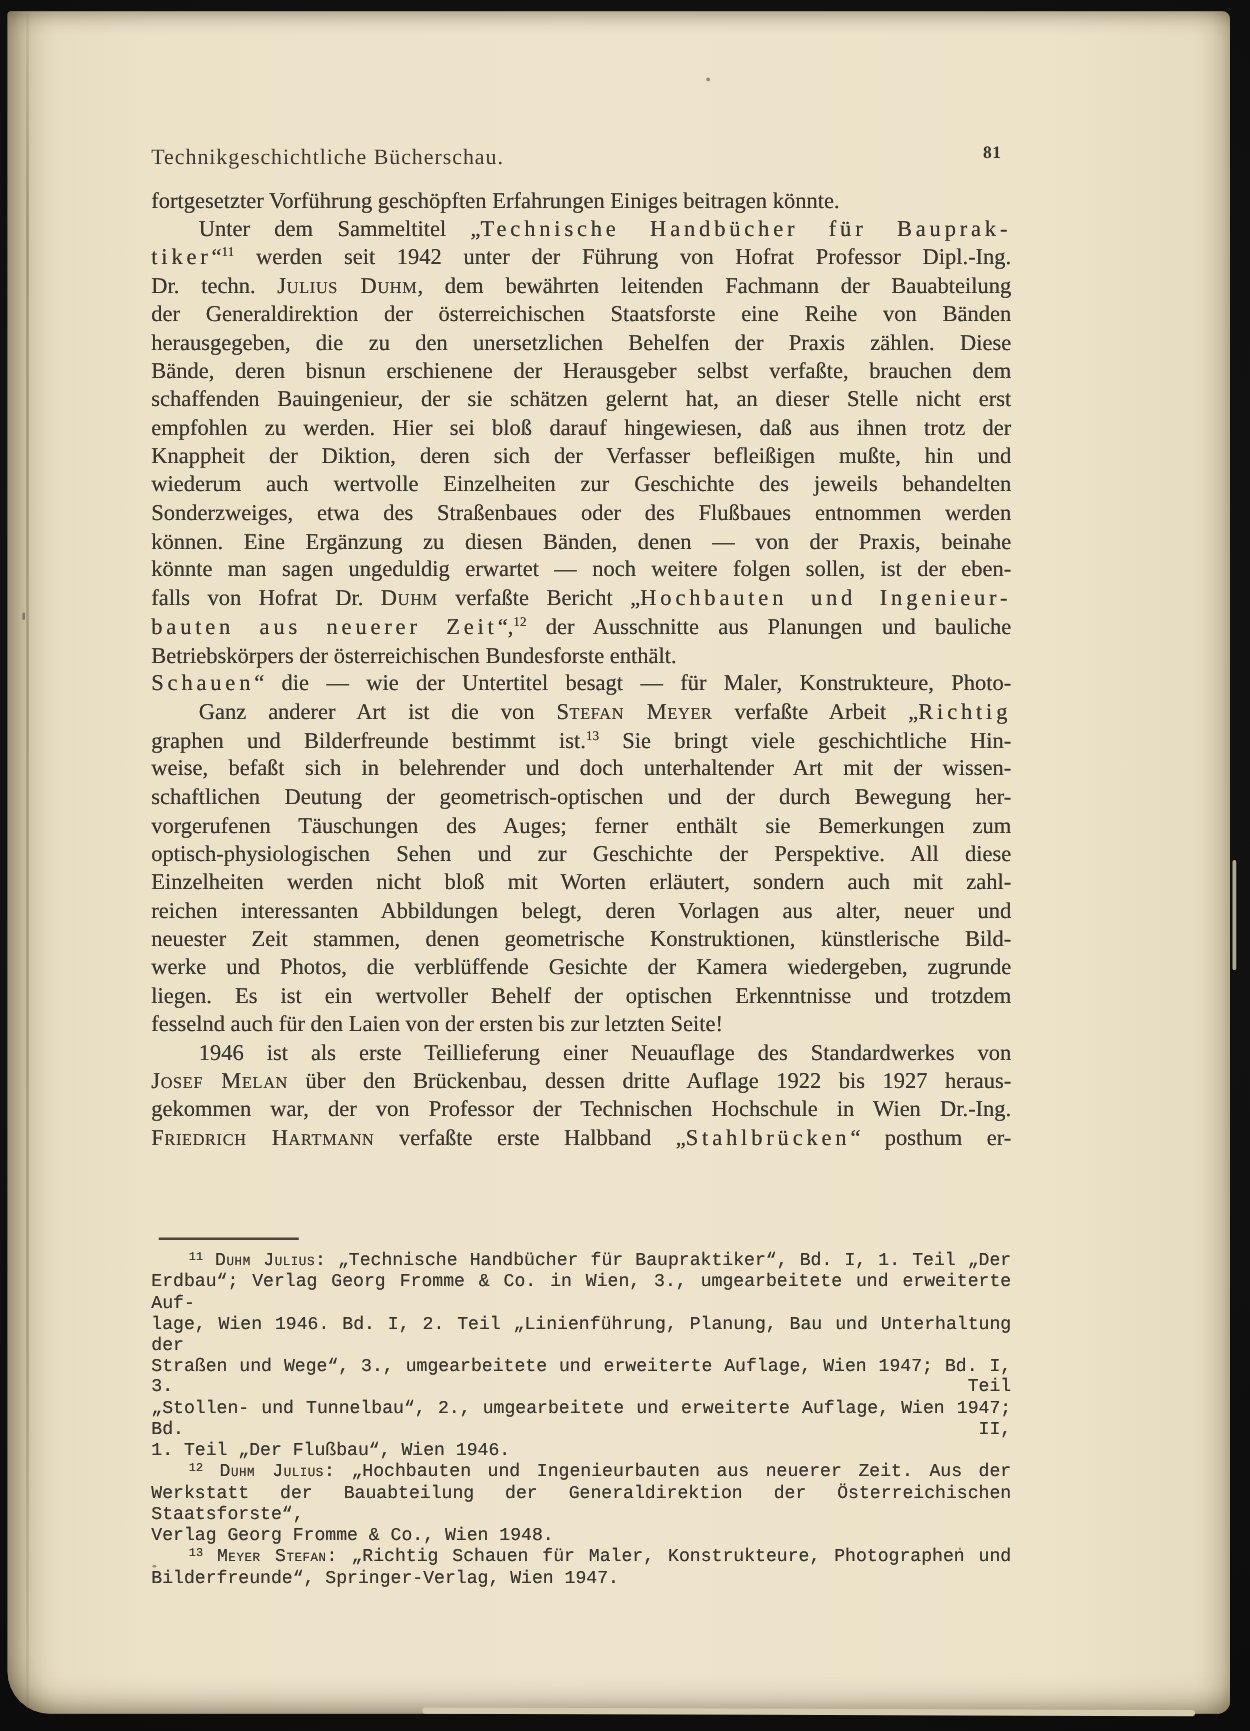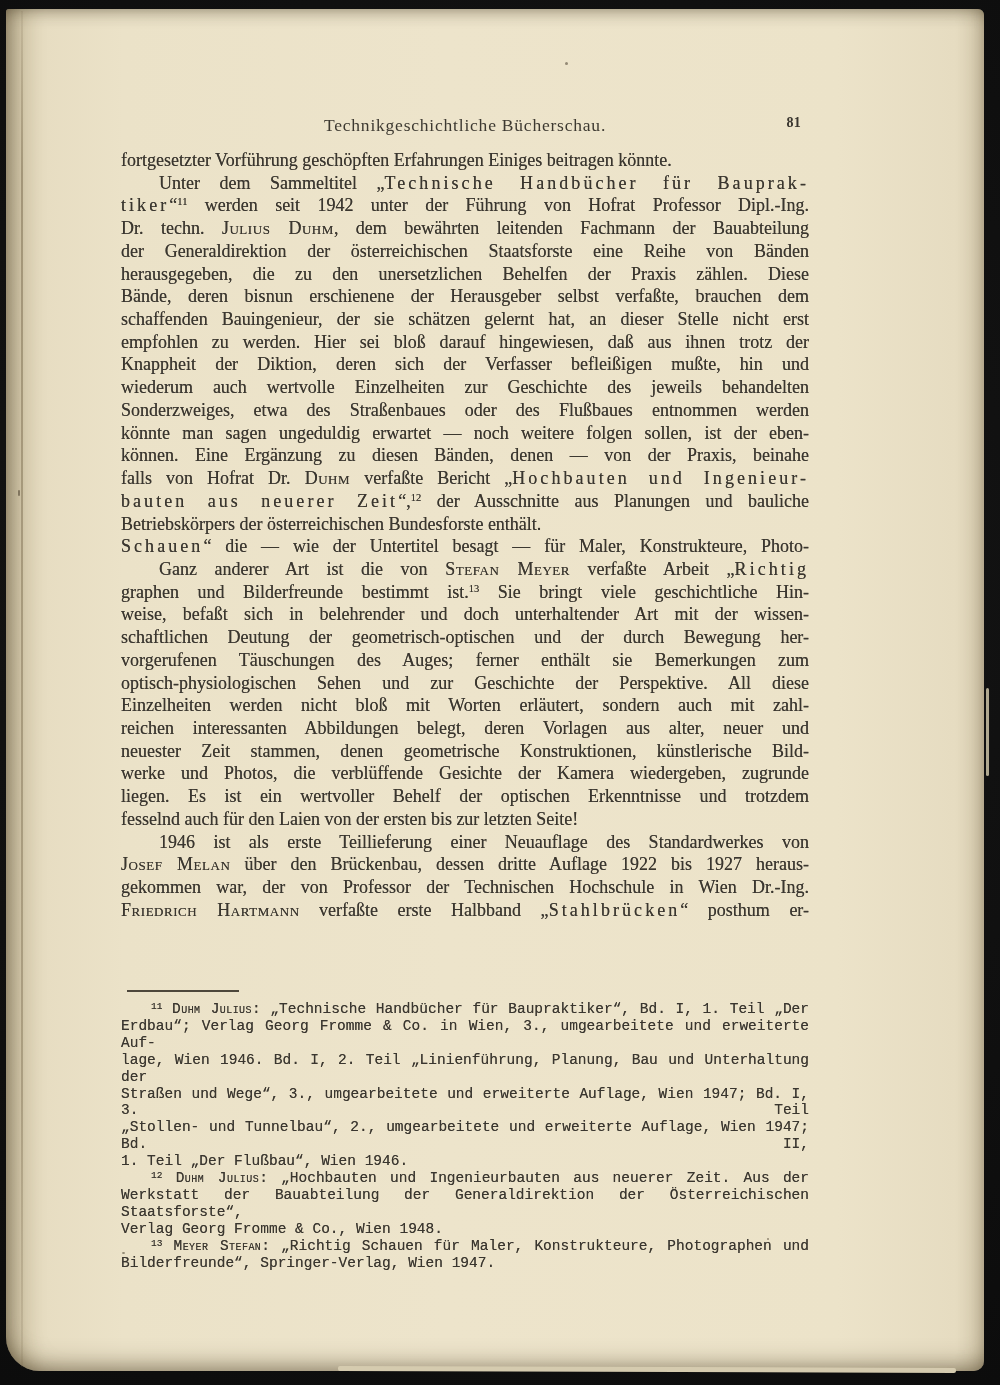--- a/index.html
+++ b/index.html
@@ -28,21 +28,21 @@
   }
   .right-sliver{
     position:absolute;left:986px;top:688px;width:3px;height:88px;
     background:#cdc4a8;opacity:.85;border-radius:2px;
   }
   .speck{position:absolute;background:rgba(72,62,45,.55);border-radius:50%;}
 
   .content{position:absolute;left:115px;width:688px;color:#3a362f;}
   .header-row{top:106px;height:26px;}
   .running-title{
-    display:block;text-align:center;font-size:17.5px;letter-spacing:.045em;
+    display:block;text-align:left;font-size:17.5px;letter-spacing:.045em;
     color:#3d3931;
   }
   .page-number{
     position:absolute;right:8px;top:0;font-size:14px;font-weight:700;letter-spacing:.02em;
   }
   .body-text{top:140px;}
   .bl{
     font-size:18px;line-height:22.72px;
     text-align:justify;text-align-last:justify;
     text-shadow:0 0 .4px rgba(58,54,47,.75);
@@ -90,22 +90,22 @@
         <div class="bl"><span class="sp">tiker</span><span>“</span><span class="sup">11</span><span> werden seit 1942 unter der Führung von Hofrat Professor Dipl.-Ing.</span></div>
         <div class="bl"><span>Dr. techn. </span><span class="sc">Julius Duhm</span><span>, dem bewährten leitenden Fachmann der Bauabteilung</span></div>
         <div class="bl"><span>der Generaldirektion der österreichischen Staatsforste eine Reihe von Bänden</span></div>
         <div class="bl"><span>herausgegeben, die zu den unersetzlichen Behelfen der Praxis zählen. Diese</span></div>
         <div class="bl"><span>Bände, deren bisnun erschienene der Herausgeber selbst verfaßte, brauchen dem</span></div>
         <div class="bl"><span>schaffenden Bauingenieur, der sie schätzen gelernt hat, an dieser Stelle nicht erst</span></div>
         <div class="bl"><span>empfohlen zu werden. Hier sei bloß darauf hingewiesen, daß aus ihnen trotz der</span></div>
         <div class="bl"><span>Knappheit der Diktion, deren sich der Verfasser befleißigen mußte, hin und</span></div>
         <div class="bl"><span>wiederum auch wertvolle Einzelheiten zur Geschichte des jeweils behandelten</span></div>
         <div class="bl"><span>Sonderzweiges, etwa des Straßenbaues oder des Flußbaues entnommen werden</span></div>
+        <div class="bl"><span>können. Eine Ergänzung zu diesen Bänden, denen — von der Praxis, beinahe</span></div>
         <div class="bl"><span>könnte man sagen ungeduldig erwartet — noch weitere folgen sollen, ist der eben-</span></div>
-        <div class="bl"><span>können. Eine Ergänzung zu diesen Bänden, denen — von der Praxis, beinahe</span></div>
         <div class="bl"><span>falls von Hofrat Dr. </span><span class="sc">Duhm</span><span> verfaßte Bericht „</span><span class="sp">Hochbauten und Ingenieur-</span></div>
         <div class="bl"><span class="sp">bauten aus neuerer Zeit</span><span>“,</span><span class="sup">12</span><span> der Ausschnitte aus Planungen und bauliche</span></div>
         <div class="bl end"><span>Betriebskörpers der österreichischen Bundesforste enthält.</span></div>
       </div>
       <div>
         <div class="bl"><span class="sp">Schauen</span><span>“ die — wie der Untertitel besagt — für Maler, Konstrukteure, Photo-</span></div>
         <div class="bl ind"><span>Ganz anderer Art ist die von </span><span class="sc">Stefan Meyer</span><span> verfaßte Arbeit „</span><span class="sp">Richtig</span></div>
         <div class="bl"><span>graphen und Bilderfreunde bestimmt ist.</span><span class="sup">13</span><span> Sie bringt viele geschichtliche Hin-</span></div>
         <div class="bl"><span>weise, befaßt sich in belehrender und doch unterhaltender Art mit der wissen-</span></div>
         <div class="bl"><span>schaftlichen Deutung der geometrisch-optischen und der durch Bewegung her-</span></div>

